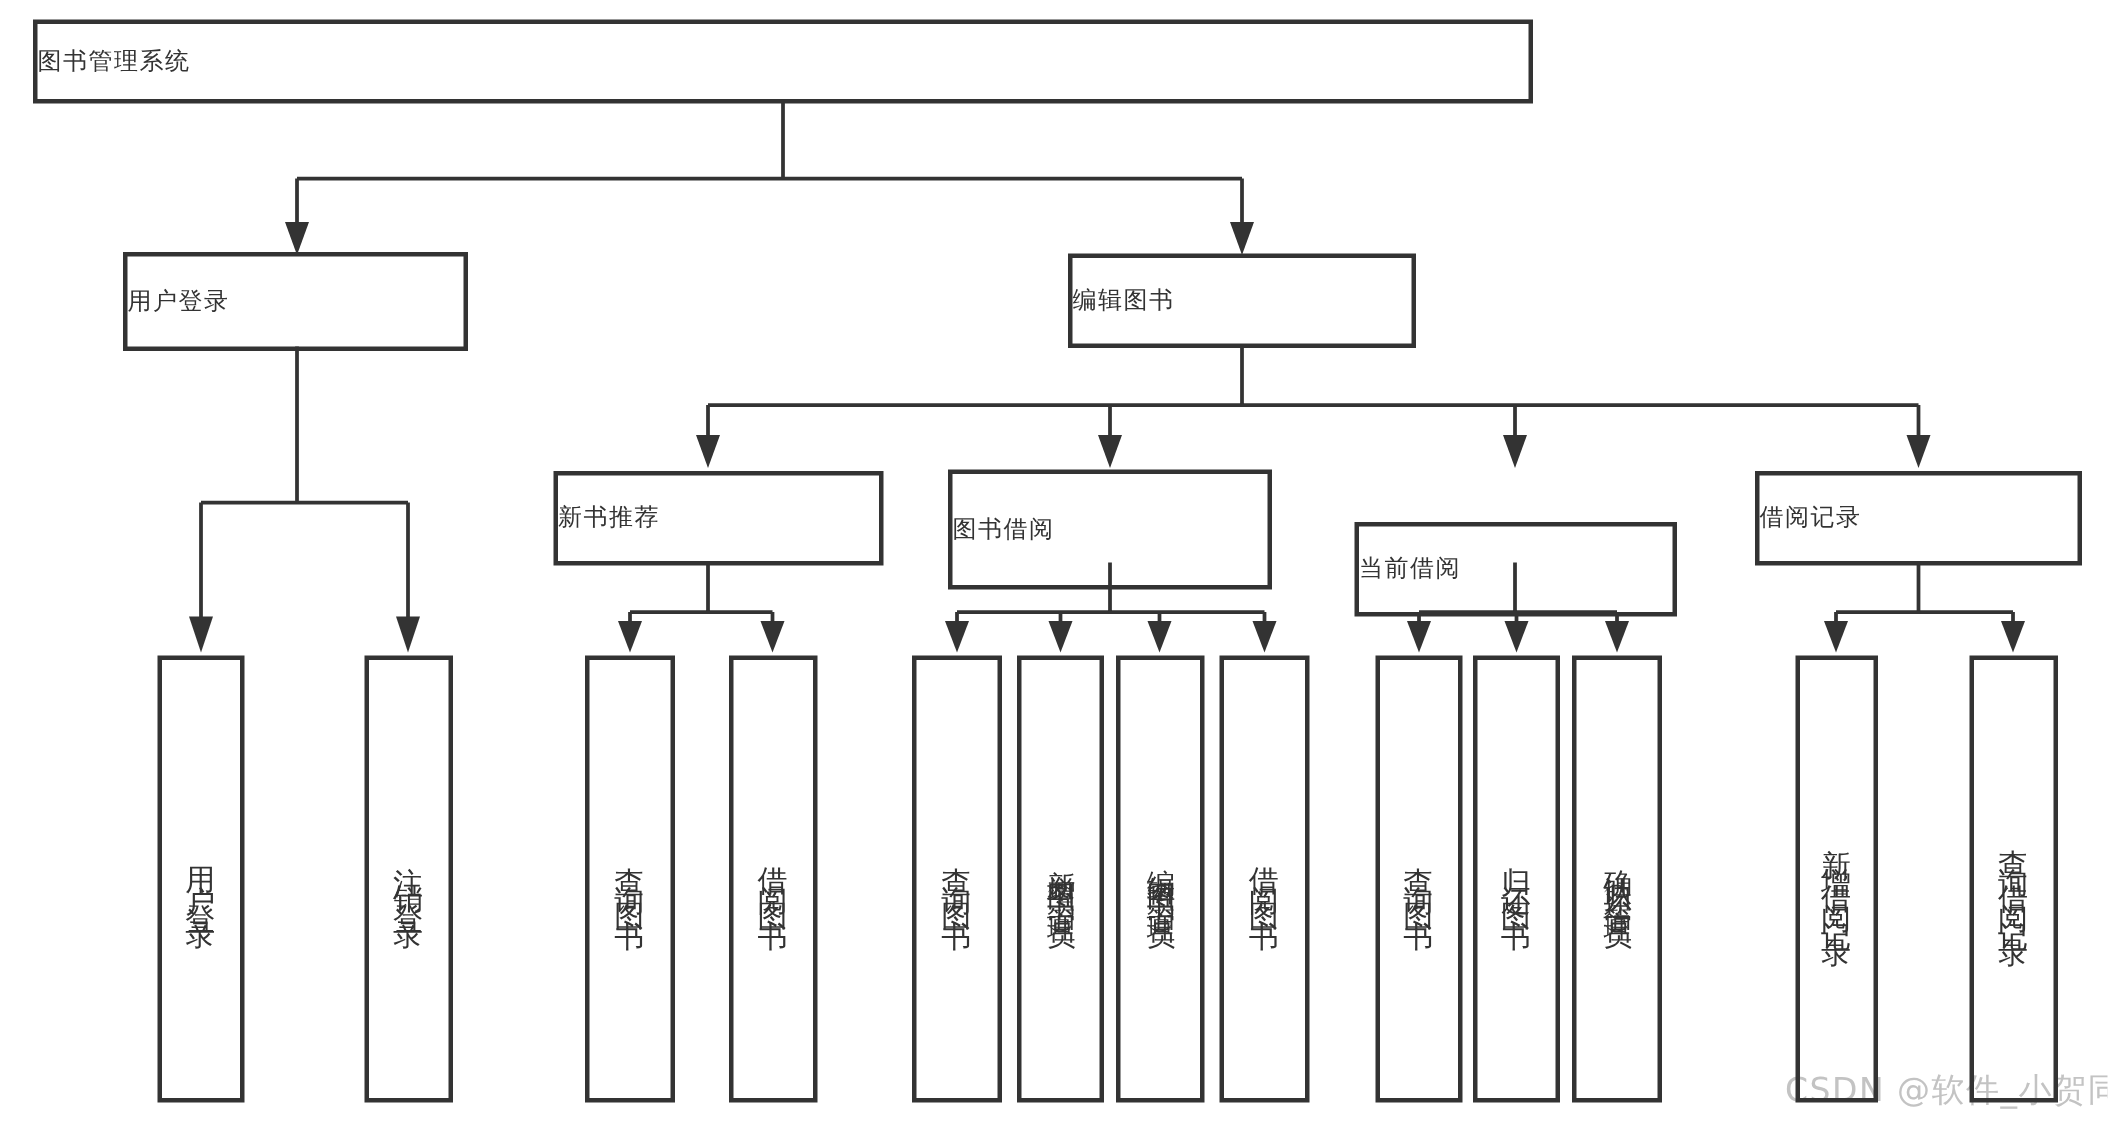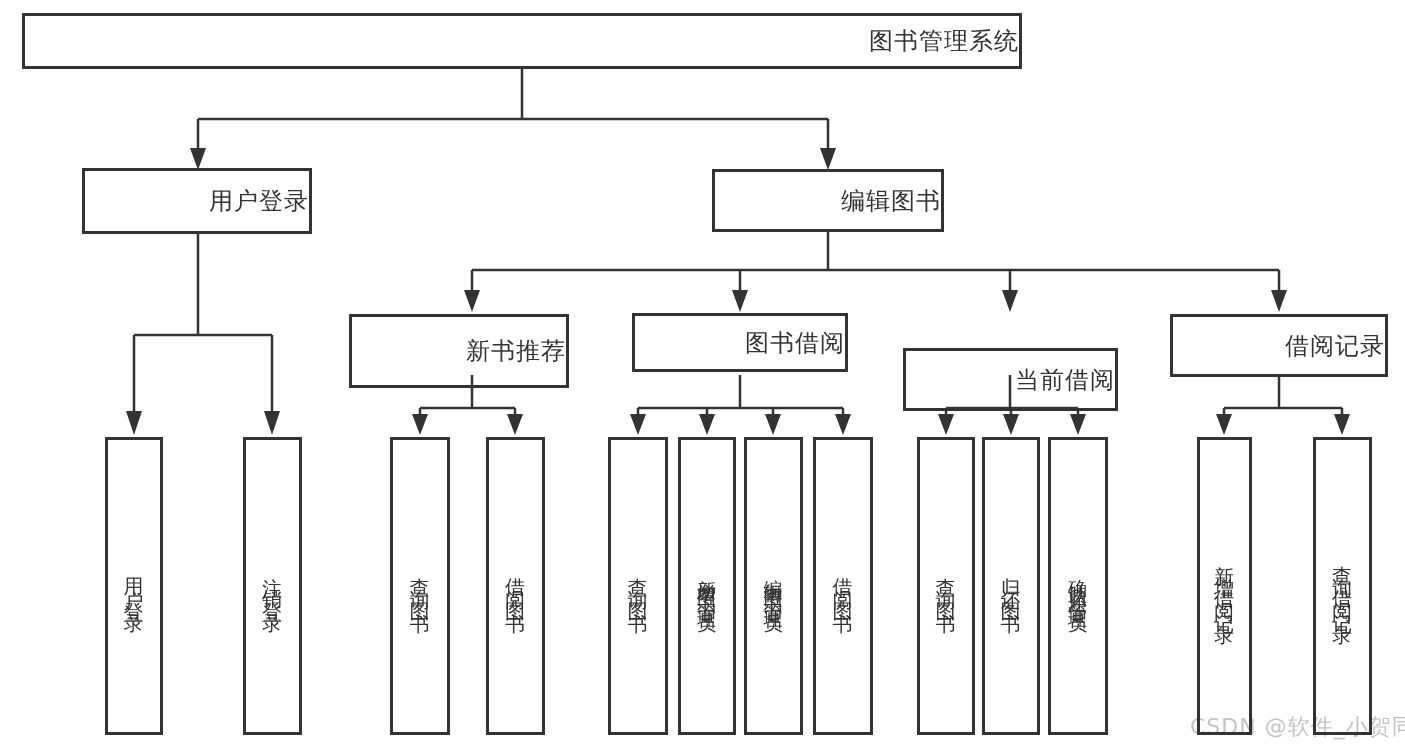--- a/index.html
+++ b/index.html
@@ -24,22 +24,22 @@
 
   .wires { position: absolute; left: 0; top: 0; }
   .wires path { stroke: var(--line, #333333); stroke-width: 2.5; fill: none; }
   .wires polygon { fill: var(--line, #333333); stroke: none; }
 
   .hbox {
     position: absolute;
     box-sizing: border-box;
     border: 3px solid var(--line, #333333);
     background: transparent;
-    display: flex; align-items: center; justify-content: flex-end;
-    font-size: 24px;
+    display: flex; align-items: center; justify-content: flex-start;
+    font-size: 16px;
     letter-spacing: 1px;
     color: var(--text, #333333);
     white-space: nowrap;
   }
   .vbox {
     position: absolute;
     box-sizing: border-box;
     border: 3px solid var(--line, #333333);
     background: transparent;
     display: flex; align-items: center; justify-content: center;
@@ -52,22 +52,22 @@
     letter-spacing: 12px;
     color: var(--text, #333333);
     line-height: 1;
   }
   .vlabel.long { letter-spacing: 5px; font-size: 19px; }
 
   
   .n-root  { left: 22px;   top: 13px;  width: 1000px; height: 56px; }
   .n-l1a   { left: 82px;   top: 168px; width: 230px;  height: 66px; }
   .n-l1b   { left: 712px;  top: 169px; width: 232px;  height: 63px; }
-  .n-l2a   { left: 349px;  top: 314px; width: 220px;  height: 74px; }
-  .n-l2b   { left: 632px;  top: 313px; width: 216px;  height: 59px; }
+  .n-l2a   { left: 369px;  top: 314px; width: 220px;  height: 63px; }
+  .n-l2b   { left: 632px;  top: 313px; width: 216px;  height: 80px; }
   .n-l2c   { left: 903px;  top: 314px; width: 215px;  height: 63px; margin-top: 34px; }
   .n-l2d   { left: 1170px; top: 314px; width: 218px;  height: 63px; }
 
   
   .n-a1 { left: 105px;  width: 58px; }
   .n-a2 { left: 243px;  width: 59px; }
   .n-b1 { left: 390px;  width: 60px; }
   .n-b2 { left: 486px;  width: 59px; }
   .n-c1 { left: 608px;  width: 60px; }
   .n-c2 { left: 678px;  width: 58px; }

